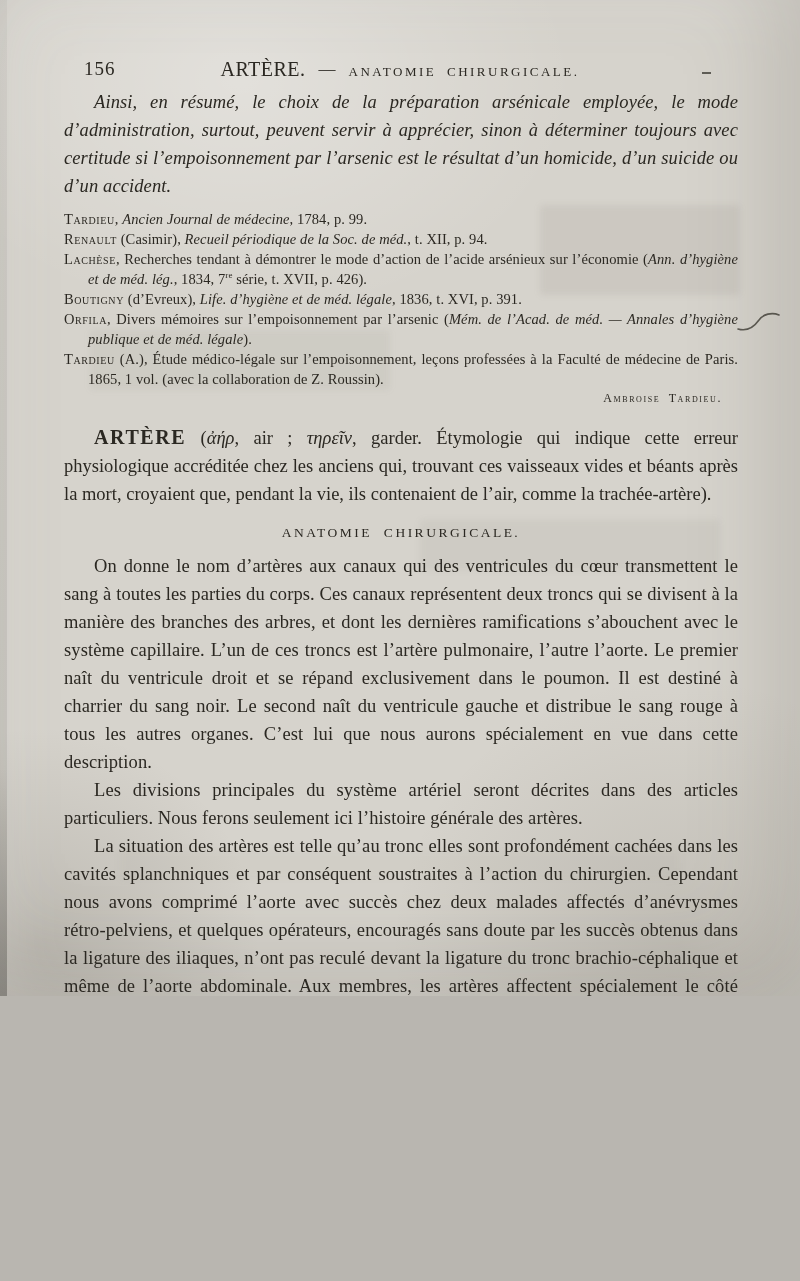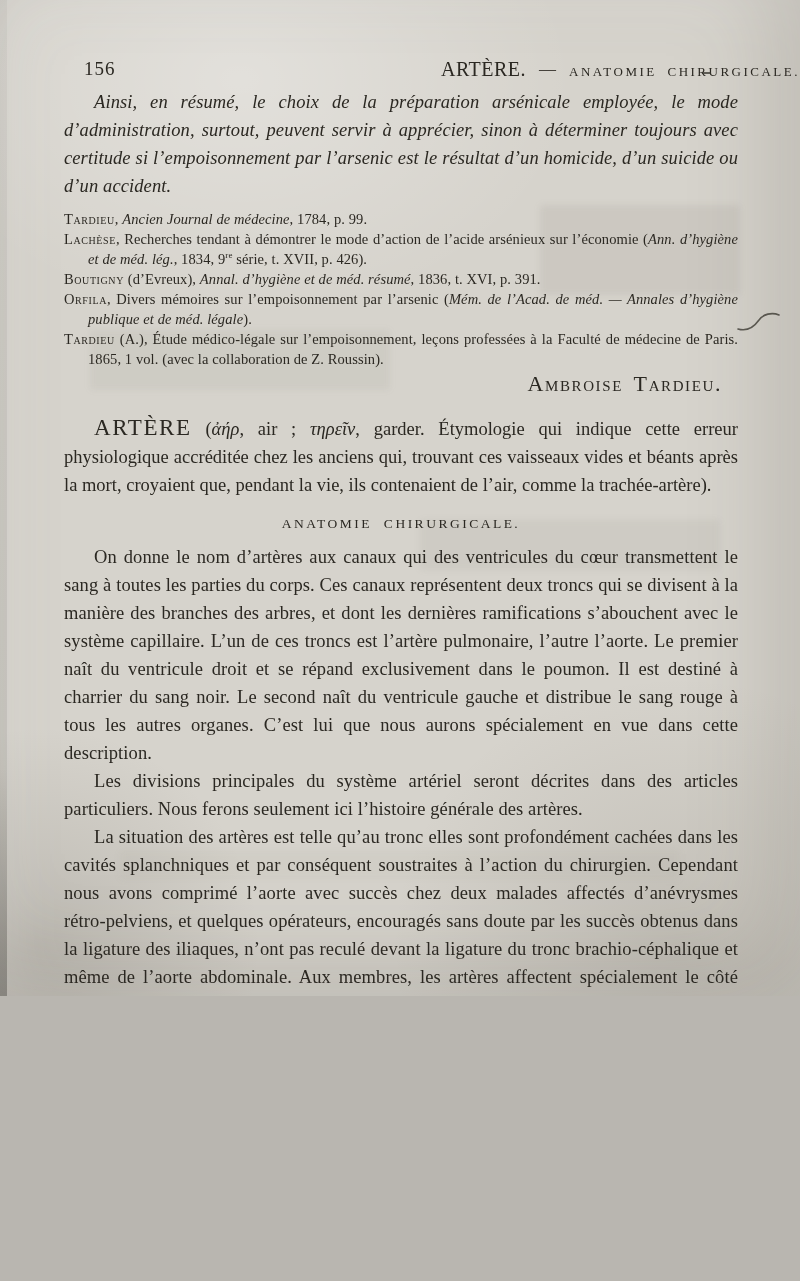--- a/index.html
+++ b/index.html
@@ -24,44 +24,44 @@
   }
   .edge-left {
     position: absolute; left: 0; top: 0; width: 7px; height: 1281px;
     background: linear-gradient(to bottom, rgba(60,57,50,0.05) 0%, rgba(60,57,50,0.10) 60%, rgba(40,38,33,0.55) 93%, rgba(40,38,33,0.65) 100%);
   }
   .smudge { position: absolute; pointer-events: none; background: rgba(115,110,98,0.10); filter: blur(3px); border-radius: 4px; }
 
   
   .running-head { position: absolute; top: 58px; left: 0; width: 800px; height: 26px; }
   .page-number { position: absolute; left: 84px; top: 0; font-size: 19px; letter-spacing: 1px; }
-  .head-center { position: absolute; left: 0; right: 0; top: 0; text-align: right; white-space: nowrap; }
+  .head-center { position: absolute; left: 0; right: 0; top: 0; text-align: center; white-space: nowrap; }
   .head-title { font-size: 20px; letter-spacing: 0.5px; }
   .head-sep { font-size: 17px; margin: 0 9px; position: relative; top: -2px; }
   .head-section { font-size: 13px; letter-spacing: 2.5px; word-spacing: 5px; }
 
   
   .text-block { position: absolute; left: 64px; top: 88px; width: 674px; }
 
   .intro-par {
     font-size: 18.5px; line-height: 28px; text-align: justify;
     text-indent: 30px; margin: 0 0 9px 0; letter-spacing: 0.1px; font-style: italic;
   }
 
   .biblio { font-size: 14.5px; line-height: 20px; letter-spacing: 0.1px; }
   .biblio-entry { padding-left: 24px; text-indent: -24px; text-align: justify; margin: 0; }
   .seg-sc { font-variant: small-caps; letter-spacing: 0.6px; }
   .seg-i  { font-style: italic; }
   .seg-p  { }
   sup.seg-sup { font-size: 0.62em; line-height: 0; }
-  .seg-b  { font-weight: normal; font-size: 23px; letter-spacing: 1.6px; }
+  .seg-b  { font-weight: bold; font-size: 20px; letter-spacing: 1.6px; }
 
   .signature {
     text-align: right; padding-right: 16px; margin: 2px 0 0 0;
-    font-variant: small-caps; font-size: 22px; letter-spacing: 1.6px; word-spacing: 4px;
+    font-variant: small-caps; font-size: 12px; letter-spacing: 1.6px; word-spacing: 4px;
   }
 
   .headword-par {
     font-size: 18.5px; line-height: 28px; text-align: justify;
     text-indent: 30px; margin: 17px 0 0 0;
   }
 
   .section-heading {
     font-size: 13.5px; font-weight: normal; text-align: center;
     letter-spacing: 2.5px; word-spacing: 6px; margin: 17px 0 11px 0;
@@ -99,22 +99,23 @@
       <span class="head-section">ANATOMIE CHIRURGICALE.</span>
     </span>
   </header>
 
   <main class="text-block">
 
     <p class="intro-par">Ainsi, en résumé, le choix de la préparation arsénicale employée, le mode d’administration, surtout, peuvent servir à apprécier, sinon à déterminer toujours avec certitude si l’empoisonnement par l’arsenic est le résultat d’un homicide, d’un suicide ou d’un accident.</p>
 
     <section class="biblio">
         <p class="biblio-entry"><span class="seg-sc">Tardieu</span><span class="seg-p">, </span><span class="seg-i">Ancien Journal de médecine</span><span class="seg-p">, 1784, p. 99.</span></p>
-        <p class="biblio-entry"><span class="seg-sc">Lachèse</span><span class="seg-p">, Recherches tendant à démontrer le mode d’action de l’acide arsénieux sur l’économie (</span><span class="seg-i">Ann. d’hygiène et de méd. lég.</span><span class="seg-p">, 1834, 9</span><sup class="seg-sup">re</sup><span class="seg-p"> série, t. XVII, p. 426).</span></p>
-        <p class="biblio-entry"><span class="seg-sc">Boutigny</span><span class="seg-p"> (d’Evreux), </span><span class="seg-i">Annal. d’hygiène et de méd. résumé</span><span class="seg-p">, 1836, t. XVI, p. 391.</span></p>
+        <p class="biblio-entry"><span class="seg-sc">Renault</span><span class="seg-p"> (Casimir), </span><span class="seg-i">Recueil périodique de la Soc. de méd.</span><span class="seg-p">, t. XII, p. 94.</span></p>
+        <p class="biblio-entry"><span class="seg-sc">Lachèse</span><span class="seg-p">, Recherches tendant à démontrer le mode d’action de l’acide arsénieux sur l’économie (</span><span class="seg-i">Ann. d’hygiène et de méd. lég.</span><span class="seg-p">, 1834, 7</span><sup class="seg-sup">re</sup><span class="seg-p"> série, t. XVII, p. 426).</span></p>
+        <p class="biblio-entry"><span class="seg-sc">Boutigny</span><span class="seg-p"> (d’Evreux), </span><span class="seg-i">Life. d’hygiène et de méd. légale</span><span class="seg-p">, 1836, t. XVI, p. 391.</span></p>
         <p class="biblio-entry"><span class="seg-sc">Orfila</span><span class="seg-p">, Divers mémoires sur l’empoisonnement par l’arsenic (</span><span class="seg-i">Mém. de l’Acad. de méd. — Annales d’hygiène publique et de méd. légale</span><span class="seg-p">).</span></p>
         <p class="biblio-entry"><span class="seg-sc">Tardieu</span><span class="seg-p"> (A.), Étude médico-légale sur l’empoisonnement, leçons professées à la Faculté de médecine de Paris. 1865, 1 vol. (avec la collaboration de Z. Roussin).</span></p>
       </section>
 
     <p class="signature">Ambroise Tardieu.</p>
 
     <p class="headword-par"><span class="seg-b">ARTÈRE</span><span class="seg-p"> (</span><span class="seg-i">ἀήρ</span><span class="seg-p">, air ; </span><span class="seg-i">τηρεῖν</span><span class="seg-p">, garder. Étymologie qui indique cette erreur physiologique accréditée chez les anciens qui, trouvant ces vaisseaux vides et béants après la mort, croyaient que, pendant la vie, ils contenaient de l’air, comme la trachée-artère).</span></p>
 
     <h2 class="section-heading">ANATOMIE CHIRURGICALE.</h2>
 

